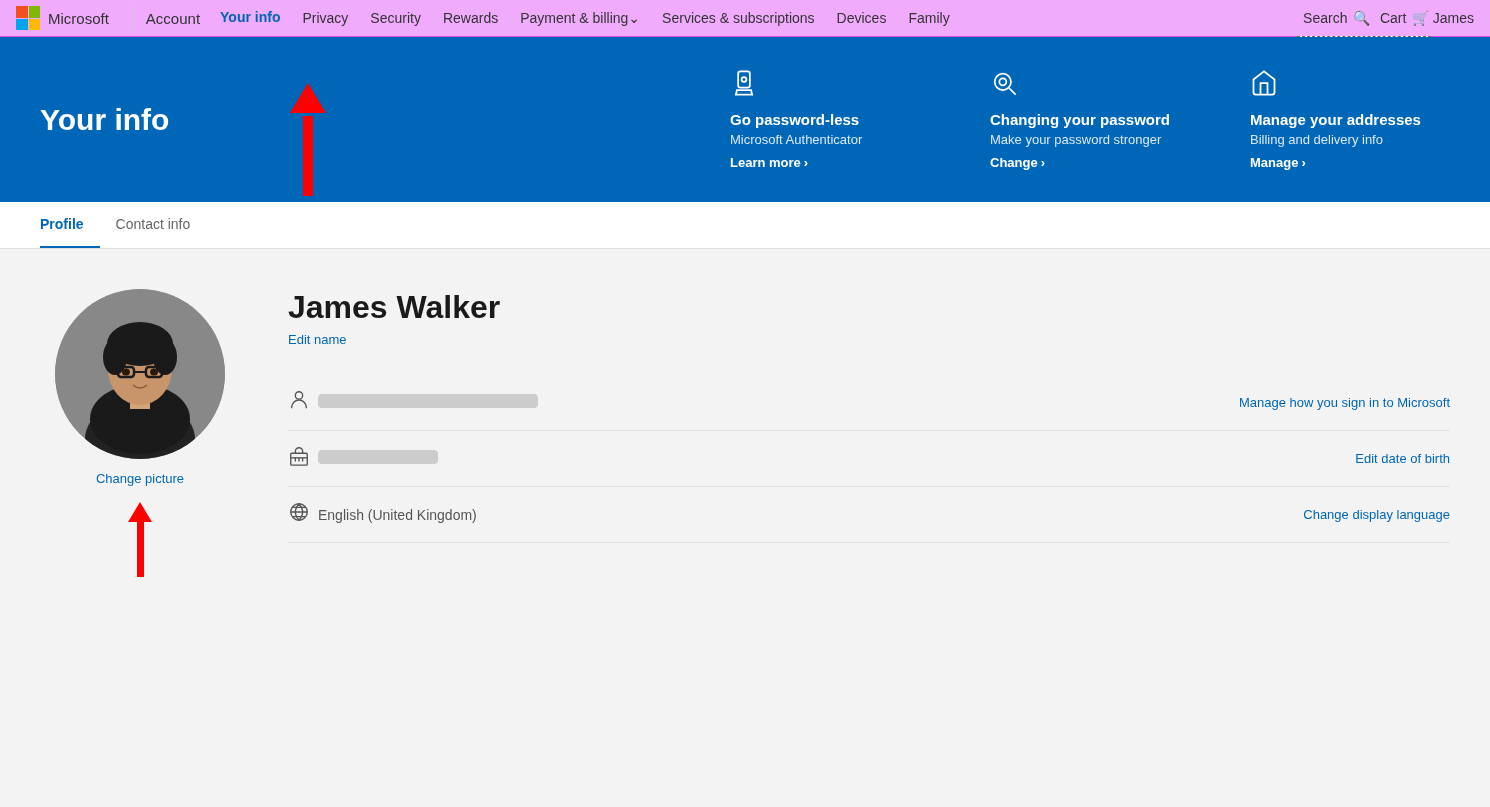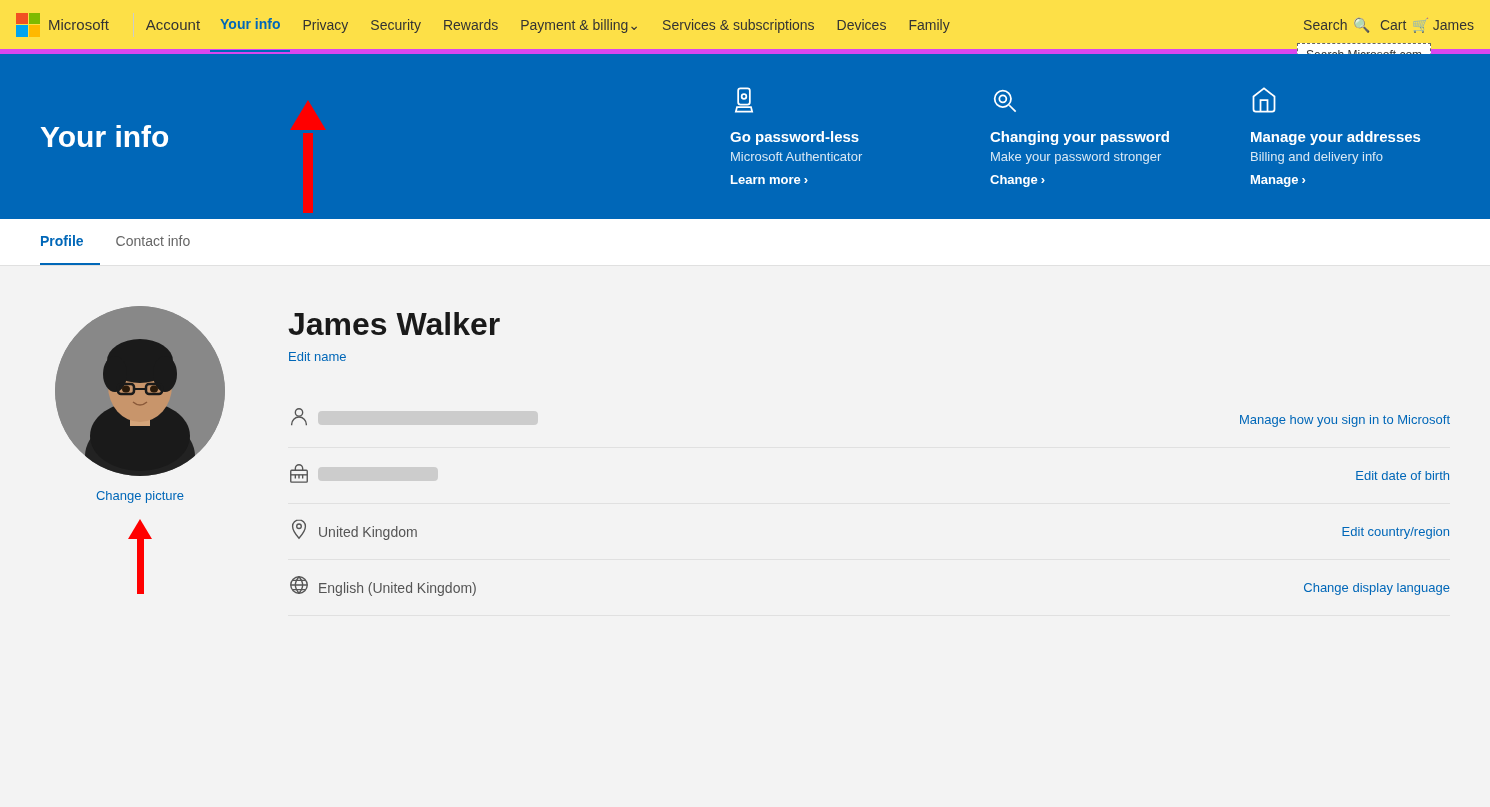--- a/index.html
+++ b/index.html
@@ -1,25 +1,25 @@
 <!DOCTYPE html>
 <html><head>
   <meta charset="utf-8">
   <style>
     * { box-sizing: border-box; margin: 0; padding: 0; }
     body { font-family: 'Segoe UI', Arial, sans-serif; background: #f3f3f3; font-size: 14px; color: #333; }
 
     
     .topnav {
-      background: #fde047;
+      background: #f0abfc;
       display: flex;
       align-items: center;
-      height: 54px;
+      height: 37px;
       padding: 0 16px;
-      border-bottom: 5px solid #d946ef;
+      border-bottom: 1px solid #d946ef;
       position: relative;
     }
     .topnav-logo { display: flex; align-items: center; gap: 8px; margin-right: 12px; }
     .topnav-divider { width: 1px; height: 24px; background: #ccc; margin: 0 12px; }
     .topnav-links { display: flex; align-items: center; gap: 2px; }
     .topnav-links a {
       font-size: 14px; color: #333; text-decoration: none; padding: 0 10px; height: 54px;
       display: flex; align-items: center;
     }
     .topnav-links a.active { font-weight: 600; border-bottom: 2px solid #0067b8; color: #0067b8; }
@@ -361,30 +361,20 @@
             <line x1="3" y1="14" x2="21" y2="14"></line>
             <path d="M8 14v4M12 14v4M16 14v4"></path>
           </svg>
         </span>
         <span class="info-value">
           <span class="info-blurred-sm"></span>
         </span>
         <a class="info-action" href="#">Edit date of birth</a>
       </div>
 
-      <div class="info-row">
-        <span class="info-icon">
-          <svg width="22" height="22" viewBox="0 0 24 24" fill="none" stroke="#555" stroke-width="1.5">
-            <path d="M12 2C8.13 2 5 5.13 5 9c0 5.25 7 13 7 13s7-7.75 7-13c0-3.87-3.13-7-7-7z"></path>
-            <circle cx="12" cy="9" r="2.5"></circle>
-          </svg>
-        </span>
-        <span class="info-value">United Kingdom</span>
-        <a class="info-action" href="#">Edit country/region</a>
-      </div>
 
       <div class="info-row">
         <span class="info-icon">
           <svg width="22" height="22" viewBox="0 0 24 24" fill="none" stroke="#555" stroke-width="1.5">
             <circle cx="12" cy="12" r="9"></circle>
             <path d="M3 12h18M12 3c-2.5 3-4 5.5-4 9s1.5 6 4 9M12 3c2.5 3 4 5.5 4 9s-1.5 6-4 9"></path>
             <path d="M5 7h14M5 17h14"></path>
           </svg>
         </span>
         <span class="info-value">English (United Kingdom)</span>

